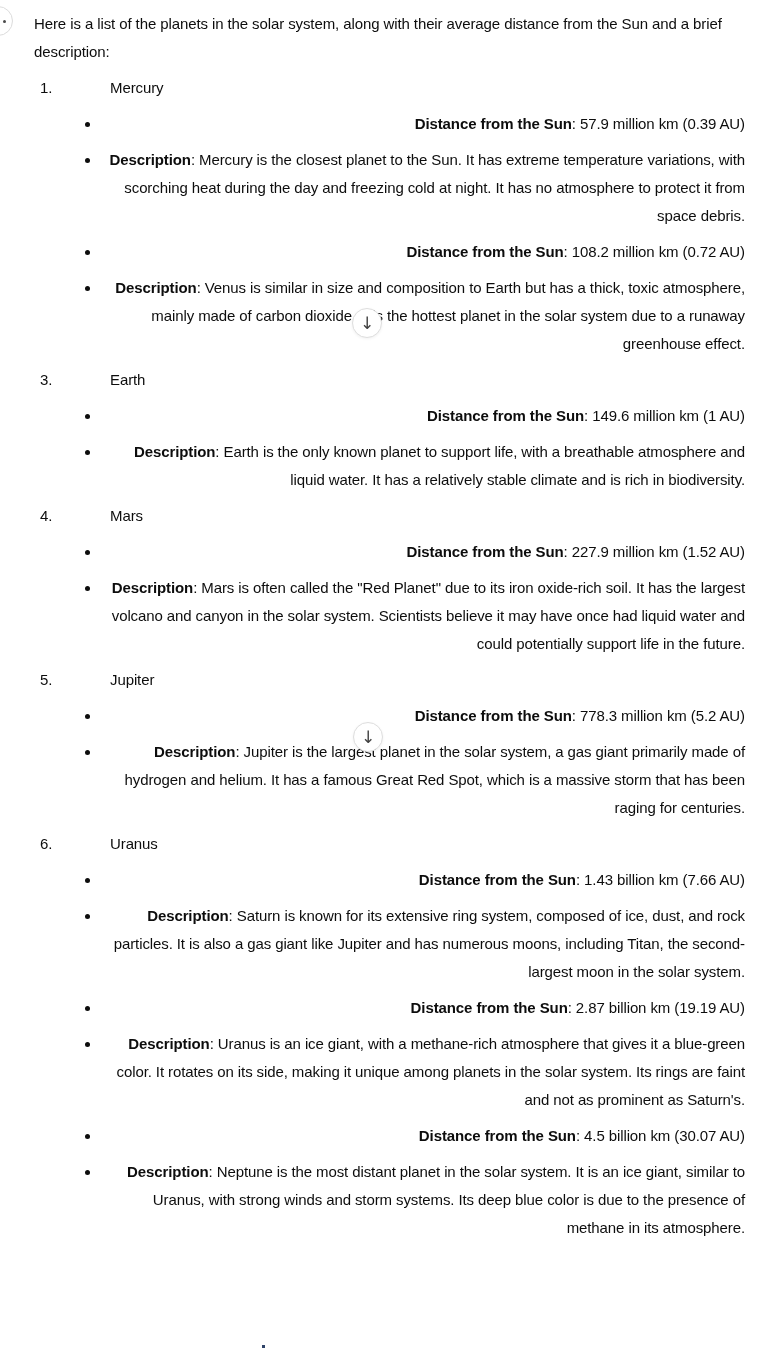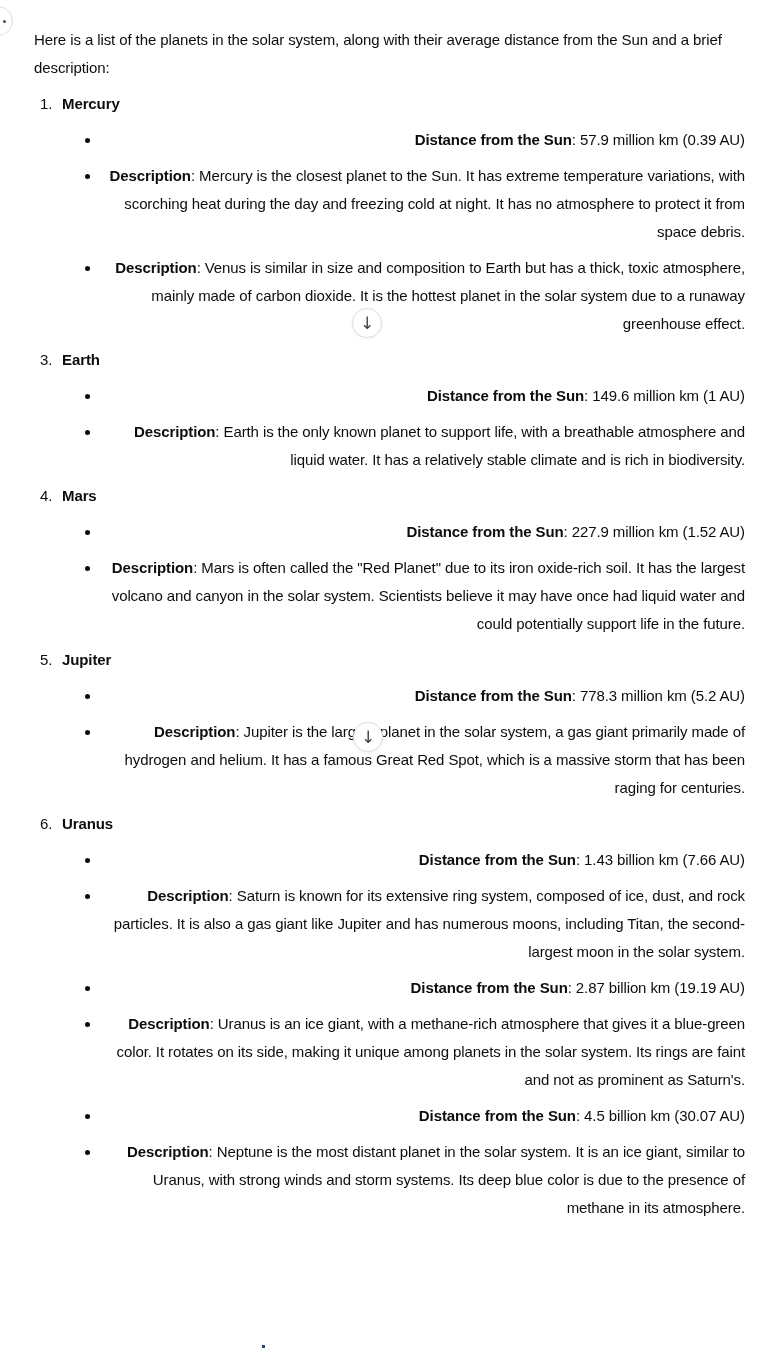--- a/index.html
+++ b/index.html
@@ -15,27 +15,27 @@
   .avatar {
     position: absolute; left: -17px; top: 6px; width: 28px; height: 28px;
     border-radius: 50%; background: #ffffff; border: 1px solid #dcdcdc;
   }
   .avatar .logo-dot {
     position: absolute; right: 6px; top: 13px; width: 3px; height: 3px;
     border-radius: 50%; background: #4a4a4a;
   }
 
   .message { position: absolute; left: 34px; top: 10px; width: 711px; }
-  .intro { margin: 16px 0 8px 0; }
+  .intro { margin: 0 0 8px 0; }
 
   ol.planets { margin: 0; padding: 0 0 0 6px; list-style: none; }
   li.planet { margin: 0; }
   .phead { margin: 8px 0; }
   .pnum { display: inline-block; width: 22px; }
-  .pname { font-weight: 700; }
+  .pname { font-weight: 400; margin-left: 48px; }
 
   ul.props { margin: 0; padding: 0 0 0 45px; list-style: none; }
   li.prop { position: relative; margin: 8px 0; padding-left: 16px; text-align: right; }
   .dot {
     position: absolute; left: 0; top: 12px; width: 5px; height: 5px;
     border-radius: 50%; background: #0d0d0d;
   }
 
   
   .scroll-btn {
@@ -73,20 +73,21 @@
     <li class="planet">
       <div class="phead"><span class="pnum">1.</span><span class="pname">Mercury</span></div>
       <ul class="props">
         <li class="prop"><span class="dot"></span><span class="b">Distance from the Sun</span><span>: </span><span>57.9 million km (0.39 AU)</span></li>
         <li class="prop"><span class="dot"></span><span class="b">Description</span><span>: </span><span>Mercury is the closest planet to the Sun. It has extreme temperature variations, with scorching heat during the day and freezing cold at night. It has no atmosphere to protect it from space debris.</span></li>
       </ul>
     </li>
 
     <li class="planet">
       <ul class="props">
+        <li class="prop"><span class="dot"></span><span class="b">Distance from the Sun</span><span>: </span><span>108.2 million km (0.72 AU)</span></li>
         <li class="prop"><span class="dot"></span><span class="b">Description</span><span>: </span><span>Venus is similar in size and composition to Earth but has a thick, toxic atmosphere, mainly made of carbon dioxide. It is the hottest planet in the solar system due to a runaway greenhouse effect.</span></li>
       </ul>
     </li>
 
     <li class="planet">
       <div class="phead"><span class="pnum">3.</span><span class="pname">Earth</span></div>
       <ul class="props">
         <li class="prop"><span class="dot"></span><span class="b">Distance from the Sun</span><span>: </span><span>149.6 million km (1 AU)</span></li>
         <li class="prop"><span class="dot"></span><span class="b">Description</span><span>: </span><span>Earth is the only known planet to support life, with a breathable atmosphere and liquid water. It has a relatively stable climate and is rich in biodiversity.</span></li>
       </ul>

